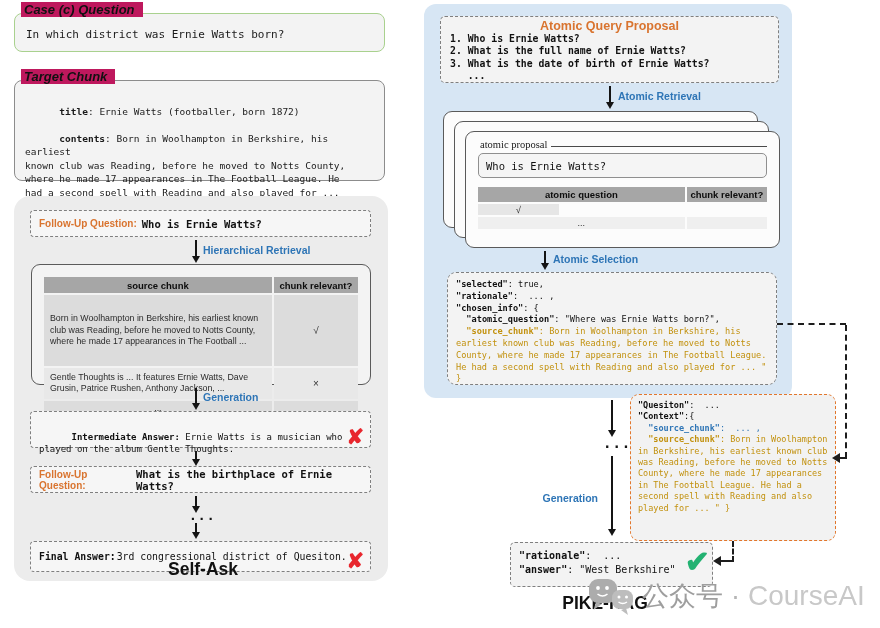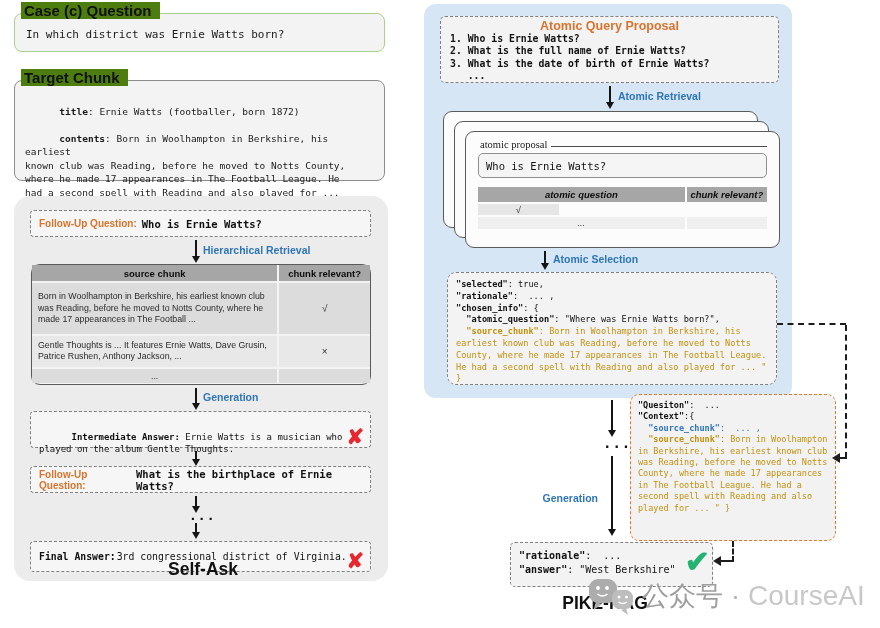--- a/index.html
+++ b/index.html
@@ -3,22 +3,22 @@
 <meta charset="utf-8">
 <style>
   html,body{margin:0;padding:0;background:#fff;}
   .canvas{position:relative;width:880px;height:628px;background:#ffffff;
           font-family:"Liberation Sans",sans-serif;overflow:hidden;}
   .mono{font-family:"DejaVu Sans Mono",monospace;}
   .b{font-weight:bold;}
 
   
   .fieldset{position:absolute;background:#F3F3F3;border-radius:8px;box-sizing:border-box;}
-  .legend{position:absolute;top:-12px;left:6px;background:#4d7c0f;padding:0 8px 0 3px;
-          font-weight:bold;font-size:15px;color:#111;white-space:nowrap;}
+  .legend{position:absolute;top:-12px;left:6px;background:#be185d;padding:0 8px 0 3px;
+          font-weight:bold;font-size:13px;color:#111;white-space:nowrap;font-style:italic;}
 
   
   .dbox{position:absolute;border:1.5px dashed #7F7F7F;background:#F6F6F6;border-radius:4px;
         box-sizing:border-box;}
 
   
   .card{position:absolute;border:1.6px solid #5A5A5A;background:#F3F3F3;border-radius:9px;
         box-sizing:border-box;}
 
   
@@ -83,27 +83,27 @@
 
   <div class="dbox flowbox" style="left:30px;top:210px;width:341px;height:27px;">
     <span class="orange-label" style="font-size:10px;">Follow-Up Question:</span>
     <span class="mono b" style="font-size:10.5px;color:#111;">Who is Ernie Watts?</span>
   </div>
 
   <div class="arrow" style="left:195px;top:240px;height:17px;"></div>
   <div class="blabel" style="left:203px;top:244px;">Hierarchical Retrieval</div>
 
   <div class="card" style="left:31px;top:264px;width:340px;height:121px;">
-    <div class="tbl" style="margin:0;">
+    <div class="tbl" style="margin:12px;">
       <div class="trow">
         <div class="th" style="width:73%;height:16px;font-size:9.5px;">source chunk</div>
         <div class="th" style="width:27%;height:16px;font-size:9.5px;">chunk relevant?</div>
       </div>
       <div class="trow">
-        <div class="td" style="width:73%;background:#DCDCDC;font-size:8.8px;line-height:11.5px;padding:8px 6px;box-sizing:border-box;">Born in Woolhampton in Berkshire, his earliest known club was Reading, before he moved to Notts County, where he made 17 appearances in The Football ...</div>
+        <div class="td" style="width:73%;background:#DCDCDC;font-size:8.8px;line-height:11.5px;padding:18px 6px;box-sizing:border-box;">Born in Woolhampton in Berkshire, his earliest known club was Reading, before he moved to Notts County, where he made 17 appearances in The Football ...</div>
         <div class="tcheck" style="width:27%;background:#DCDCDC;font-size:10px;">√</div>
       </div>
       <div class="trow">
         <div class="td" style="width:73%;background:#E8E8E8;font-size:8.8px;line-height:11.5px;padding:4px 6px;box-sizing:border-box;">Gentle Thoughts is ... It features Ernie Watts, Dave Grusin, Patrice Rushen, Anthony Jackson, ...</div>
         <div class="tcheck" style="width:27%;background:#E8E8E8;font-size:10px;">×</div>
       </div>
       <div class="trow">
         <div class="td" style="width:73%;background:#DCDCDC;font-size:8.8px;padding:2px 6px;text-align:center;box-sizing:border-box;">...</div>
         <div class="tcheck" style="width:27%;background:#DCDCDC;font-size:10px;"></div>
       </div>
@@ -126,21 +126,21 @@
     <span class="orange-label" style="font-size:10px;">Follow-Up Question:</span>
     <span class="mono b" style="font-size:10.5px;color:#111;">What is the birthplace of Ernie Watts?</span>
   </div>
 
   <div class="arrow" style="left:195px;top:496px;height:11px;"></div>
   <div class="dots mono" style="left:189px;top:508px;font-size:13px;">...</div>
   <div class="arrow" style="left:195px;top:523px;height:10px;"></div>
 
   <div class="dbox flowbox" style="left:30px;top:541px;width:341px;height:31px;align-items:center;">
     <span class="mono b" style="font-size:9.8px;color:#111;">Final Answer:</span>
-    <span class="mono" style="font-size:9.8px;color:#111;margin-left:-4px;"> 3rd congressional district of Virginia.</span>
+    <span class="mono" style="font-size:9.8px;color:#111;margin-left:-4px;"> 3rd congressional district of Quesiton.</span>
     <span class="redmark" style="right:6px;top:8px;">✘</span>
   </div>
 
   <div class="sect-title" style="left:128px;top:559px;width:150px;">Self-Ask</div>
 
   <div style="position:absolute;left:424px;top:4px;width:368px;height:394px;background:#D7E6F4;border-radius:12px;"></div>
 
   <div class="dbox" style="left:440px;top:16px;width:339px;height:67px;background:#F3F3F3;border-radius:5px;padding:2px 9px;">
     <div class="orange-label" style="text-align:center;font-size:12.5px;">Atomic Query Proposal</div>
     <div class="mono b code-line" style="font-size:9.8px;line-height:12.3px;color:#111;">1. Who is Ernie Watts?</div>
@@ -155,21 +155,21 @@
   <div class="card" style="left:443px;top:111px;width:315px;height:117px;background:#FCFCFC;"></div>
   <div class="card" style="left:454px;top:121px;width:315px;height:117px;background:#FCFCFC;"></div>
   <div class="card" style="left:465px;top:131px;width:315px;height:117px;background:#FCFCFC;">
     <div style="display:flex;align-items:flex-end;margin:7px 12px 0 14px;font-family:Liberation Serif, serif;">
       <span style="font-size:10.5px;color:#1a1a1a;white-space:nowrap;">atomic proposal</span>
       <div style="flex:1;border-bottom:1.5px solid #4a4a4a;margin:0 0 3px 4px;"></div>
     </div>
     <div style="margin:3px 12px 0;height:23px;border:1.3px solid #8F8F8F;border-radius:5px;background:#F5F5F5;display:flex;align-items:center;padding:0 7px;">
       <span class="mono" style="font-size:10.5px;color:#111;">Who is Ernie Watts?</span>
     </div>
-    <div class="tbl" style="margin:9px 12px 0;font-style:italic;">
+    <div class="tbl" style="margin:9px 12px 0;">
       <div class="trow">
         <div class="th" style="width:72%;height:15px;font-size:9.5px;">atomic question</div>
         <div class="th" style="width:28%;height:15px;font-size:9.5px;">chunk relevant?</div>
       </div>
       <div class="trow">
         <div class="tcheck" style="width:28%;background:#E6E6E6;font-size:9.5px;">√</div>
       </div>
       <div class="trow">
         <div class="td" style="width:72%;background:#EFEFEF;font-size:9px;padding:1px 0;text-align:center;">...</div>
         <div class="tcheck" style="width:28%;background:#EFEFEF;font-size:9px;"></div>

